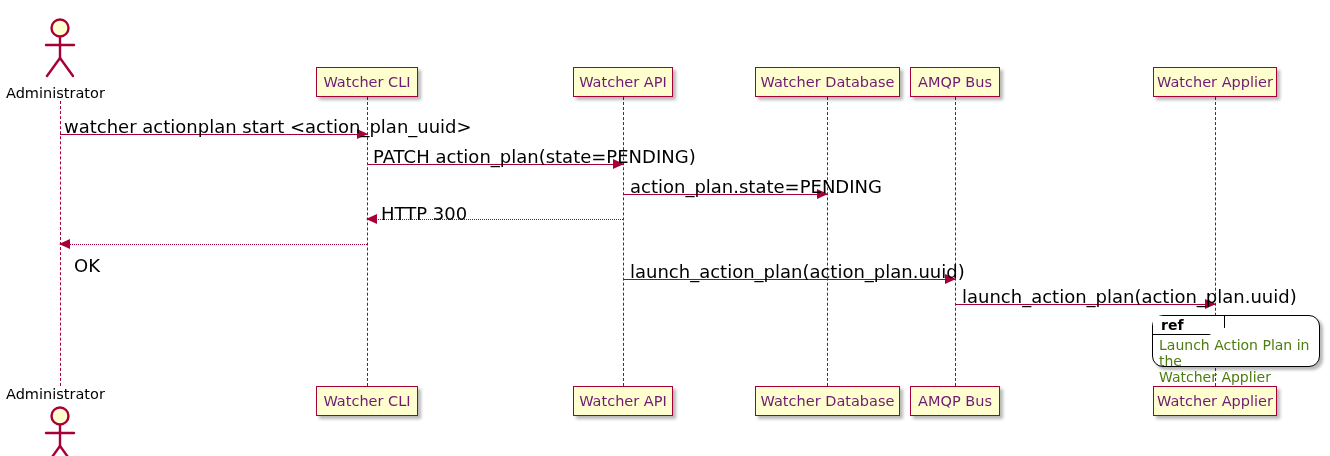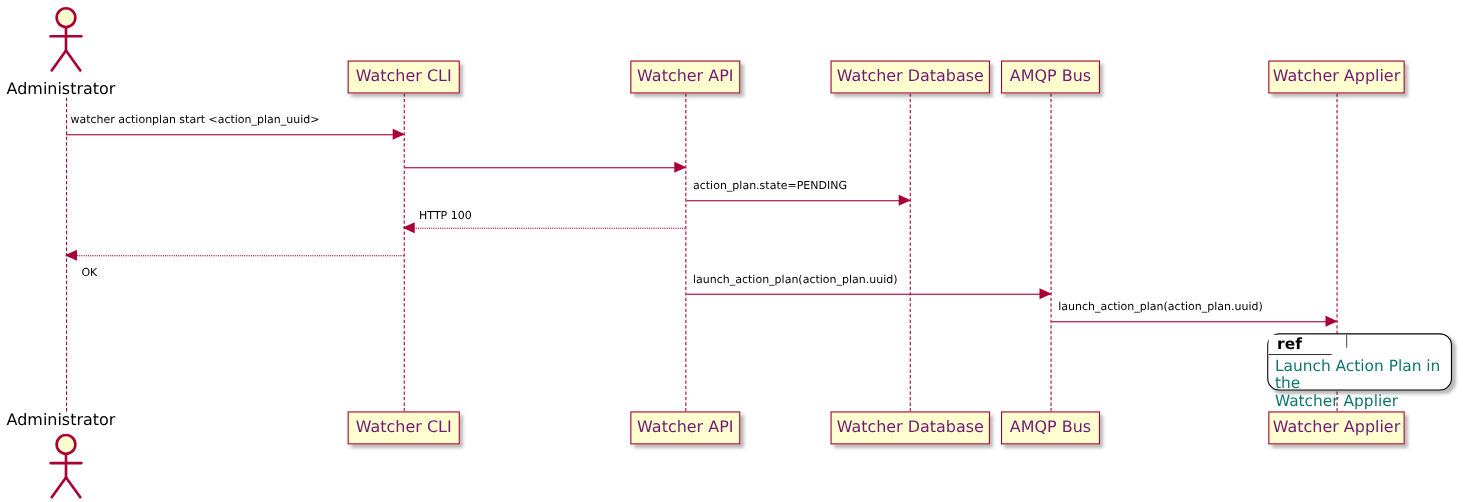--- a/index.html
+++ b/index.html
@@ -1,21 +1,21 @@
 <!DOCTYPE html>
 <html><head>
 <meta charset="utf-8">
 <style>
   html,body{margin:0;padding:0;background:#FFFFFF;}
   body{
     width:1330px;height:456px;position:relative;overflow:hidden;
     font-family:"DejaVu Sans","Liberation Sans",sans-serif;
     color:#000000;
   }
-  #diagram{position:absolute;left:0;top:4px;width:1330px;height:425px;text-decoration:underline;}
+  #diagram{position:absolute;left:0;top:16px;width:1330px;height:425px;text-decoration:underline;}
 
   
   .pbox{
     position:absolute;
     background:#FEFECE;
     border:1.5px solid #A80036;
     box-shadow:3px 3px 3px rgba(0,0,0,0.28);
     height:30px;
     box-sizing:border-box;
     display:flex;align-items:center;justify-content:center;
@@ -53,21 +53,21 @@
   .msg.dotted .line{border-top:1.6px dotted #A80036;}
   .msg .head{
     position:absolute;top:-5.5px;width:0;height:0;
     border-top:5.5px solid transparent;
     border-bottom:5.5px solid transparent;
   }
   .msg.right .head{right:-1px;border-left:11px solid #A80036;}
   .msg.left  .head{left:-1px; border-right:11px solid #A80036;}
   .msg-label{
     position:absolute;
-    font-size:10px;
+    font-size:18px;
     color:#000;
     white-space:nowrap;
     z-index:5;
   }
 
   
   .ref-box{
     position:absolute;
     background:#FFFFFF;
     border:1.5px solid #000000;
@@ -86,21 +86,21 @@
     padding:0 10px 0 8px;
     font-size:14px;font-weight:bold;
     color:#000;
     
     clip-path:polygon(0 0, 100% 0, 100% 62%, 78% 100%, 0 100%);
   }
   .ref-body{
     position:absolute;left:6px;top:21px;right:4px;
     font-size:14px;
     line-height:16px;
-    color:#0f766e;
+    color:#4d7c0f;
   }
 </style>
 </head>
 <body>
 
 <div id="diagram">
 
   <div class="lifeline" style="left:60px;  top:85px;  height:285px;"></div>
   <div class="lifeline" style="left:367px; top:81px;  height:289px;"></div>
   <div class="lifeline" style="left:623px; top:81px;  height:289px;"></div>
@@ -149,32 +149,33 @@
   <div class="msg right" style="left:60px;top:118px;width:307px;">
     <div class="line"></div>
       <div class="head"></div>
   </div>
   <div class="msg-label" style="left:64px;top:100px;">watcher actionplan start &lt;action_plan_uuid&gt;</div>
 
   <div class="msg right" style="left:368px;top:148px;width:255px;">
     <div class="line"></div>
       <div class="head"></div>
   </div>
+  <div class="msg-label" style="left:373px;top:130px;">PATCH action_plan(state=PENDING)</div>
 
   <div class="msg right" style="left:624px;top:178px;width:203px;">
     <div class="line"></div>
       <div class="head"></div>
   </div>
   <div class="msg-label" style="left:630px;top:160px;">action_plan.state=PENDING</div>
 
   <div class="msg left dotted" style="left:367px;top:203px;width:256px;">
     <div class="line"></div>
       <div class="head"></div>
   </div>
-  <div class="msg-label" style="left:381px;top:187px;">HTTP 100</div>
+  <div class="msg-label" style="left:381px;top:187px;">HTTP 300</div>
 
   <div class="msg left dotted" style="left:60px;top:228px;width:307px;">
     <div class="line"></div>
       <div class="head"></div>
   </div>
   <div class="msg-label" style="left:74px;top:212px;margin-top:27px;">OK</div>
 
   <div class="msg right" style="left:624px;top:263px;width:331px;">
     <div class="line"></div>
       <div class="head"></div>

